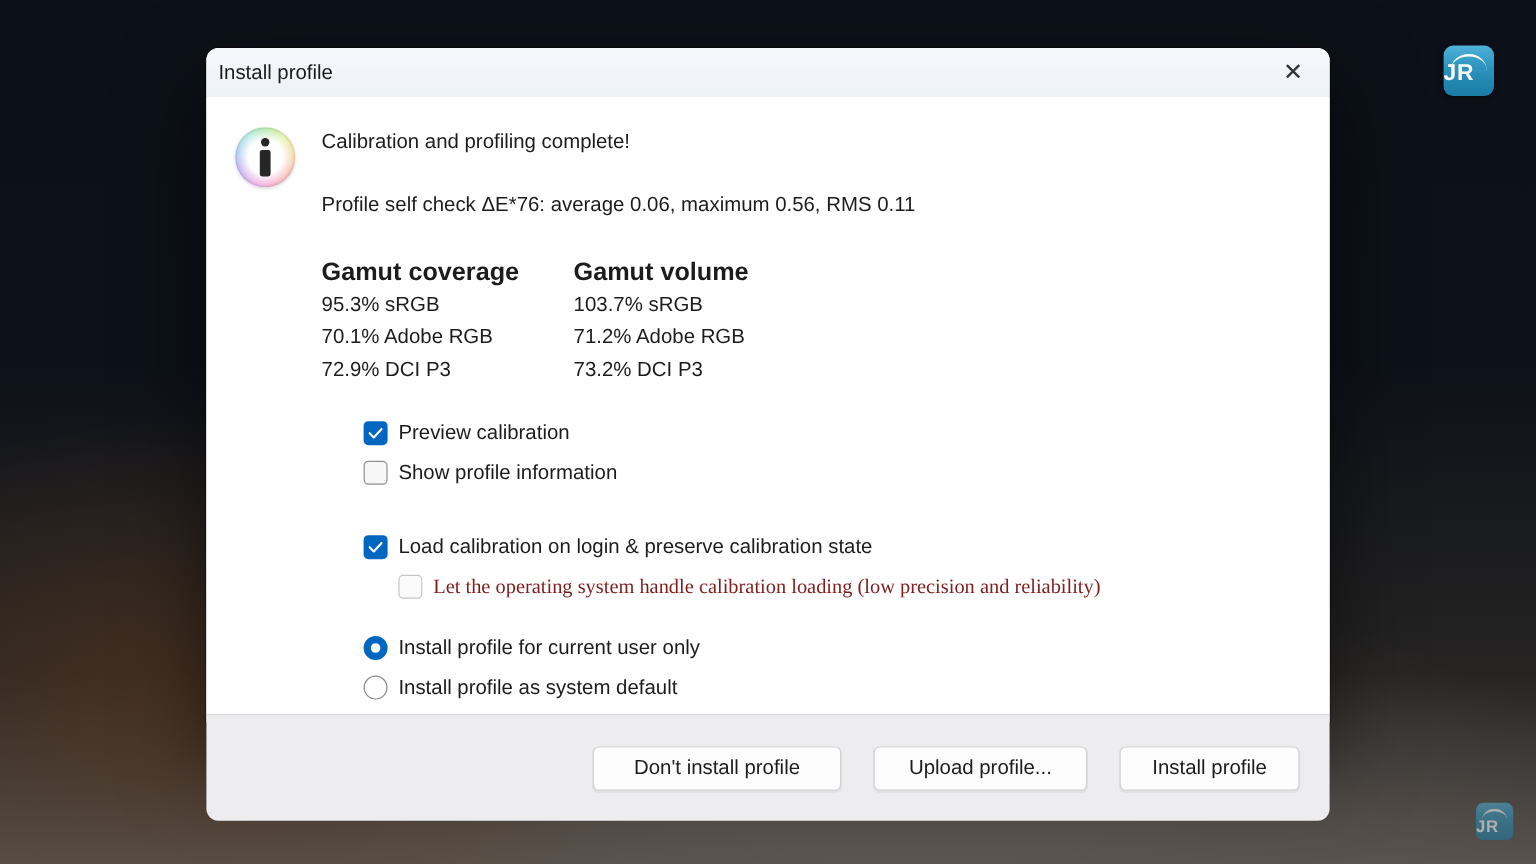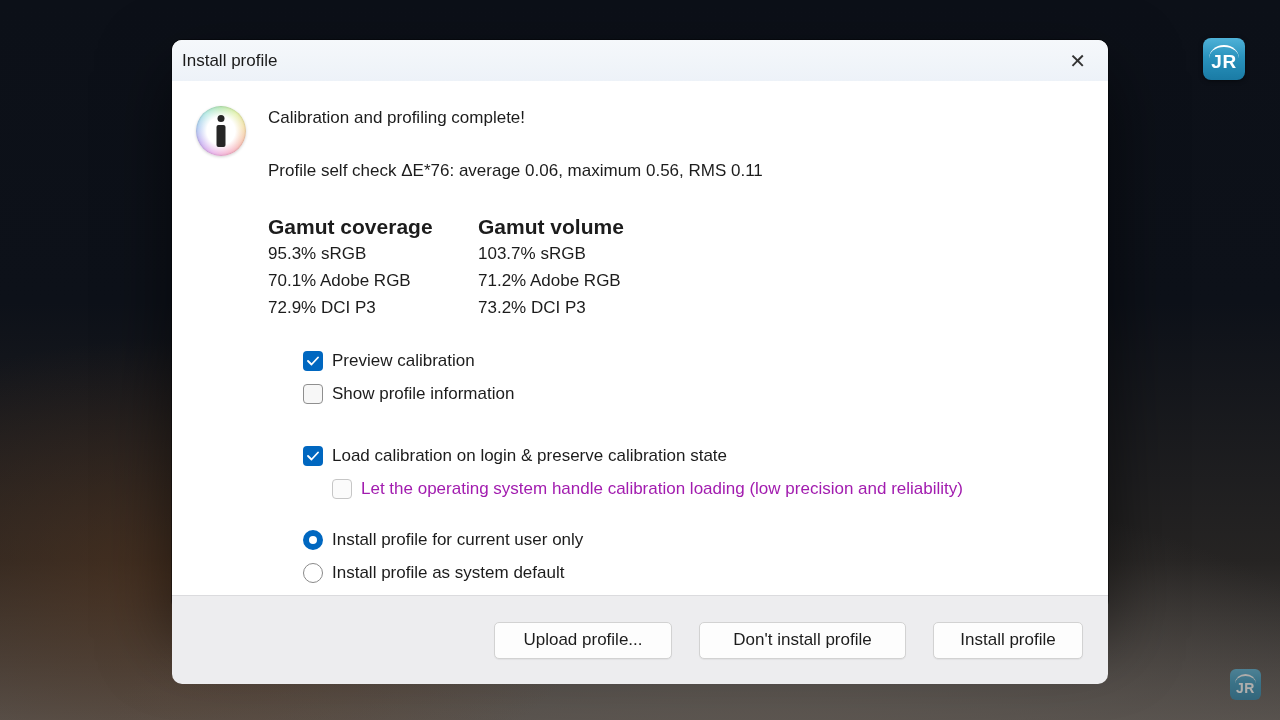--- a/index.html
+++ b/index.html
@@ -11,21 +11,21 @@
       radial-gradient(ellipse 620px 340px at 14% 80%, rgba(96,58,30,0.55), rgba(96,58,30,0) 70%),
       radial-gradient(ellipse 900px 400px at 60% 108%, rgba(95,88,82,0.85), rgba(95,88,82,0) 75%),
       linear-gradient(180deg, #0c1018 0%, #0d1119 42%, #262423 78%, #56514d 100%);
   }
 
   
   .jr-logo {
     position: absolute;
     border-radius: 8px;
     background: linear-gradient(180deg, #4fb2d8 0%, #2a93bd 45%, #1a7ba5 100%);
-    display: flex; align-items: center; justify-content: center;
+    display: flex; align-items: center; 
     color: #ffffff; font-weight: bold;
   }
   .jr-top { right: 35px; top: 38px; width: 42px; height: 42px; font-size: 19px; box-shadow: 0 1px 4px rgba(0,0,0,.5); }
   .jr-bottom { right: 19px; top: 669px; width: 31px; height: 31px; font-size: 14px; opacity: 0.55; border-radius: 6px; }
   .jr-arc { position: absolute; left: 15%; right: 15%; top: 17%; height: 32%; border-top: 2.5px solid #ffffff; border-radius: 50% 50% 0 0 / 100% 100% 0 0; }
   .jr-bottom .jr-arc { border-top-width: 2px; }
   .jr-text { position: relative; top: 3px; letter-spacing: 0.5px; }
 
   
   .dialog {
@@ -70,21 +70,21 @@
 
   .gamut-table { display: flex; margin-top: 31px; line-height: 27px; }
   .gamut-col-coverage { width: 210px; }
   .gamut-header { font-weight: bold; font-size: 21px; }
 
   .opt-group { margin-top: 29px; }
   .opt-group-2 { margin-top: 40px; }
   .opt-row { display: flex; align-items: center; height: 22px; margin-bottom: 11px; padding-left: 35px; }
   .opt-row.indented { margin-left: 29px; }
   .opt-label { margin-left: 9px; white-space: nowrap; }
-  .opt-label.disabled { color: #a21caf; }
+  .opt-label.disabled { color: #7f1d1d; font-family: Liberation Serif, serif; }
 
   .checkbox {
     width: 20px; height: 20px; border-radius: 4px; flex: 0 0 20px;
     display: flex; align-items: center; justify-content: center;
   }
   .checkbox.checked { background: #0067c0; }
   .checkbox.unchecked { background: #f7f7f7; border: 1px solid #8f8f8f; }
   .checkbox.disabled { background: #fbfbfb; border: 1px solid #c6c6c6; }
 
   .radio { width: 20px; height: 20px; border-radius: 50%; flex: 0 0 20px; }
@@ -191,18 +191,18 @@
       </div>
       <div class="opt-row">
         <span class="radio unselected"></span>
         <span class="opt-label">Install profile as system default</span>
       </div>
     </div>
 
   </div>
 
   <div class="footer">
+    <button class="btn btn-dont">Don't install profile</button>
     <button class="btn btn-upload">Upload profile...</button>
-    <button class="btn btn-dont">Don't install profile</button>
     <button class="btn btn-install">Install profile</button>
   </div>
 
 </div>
 
 </body></html>

